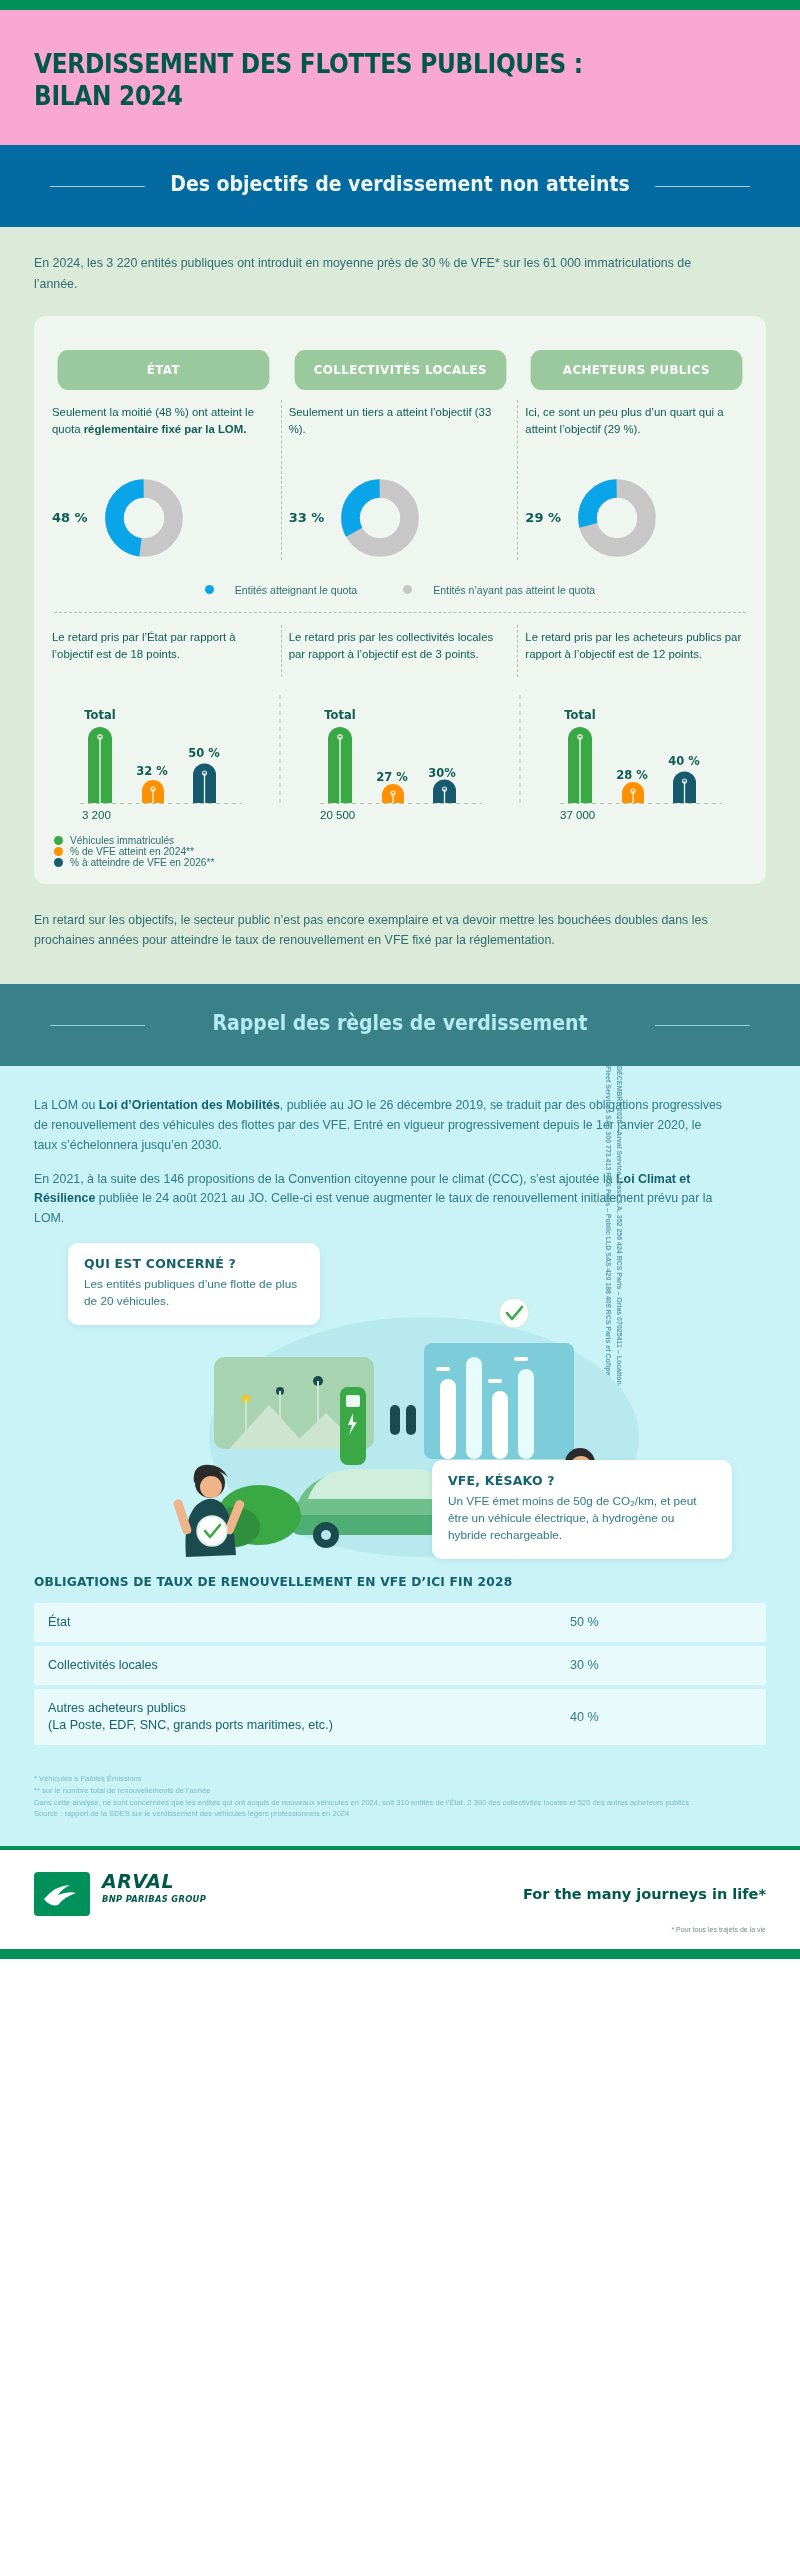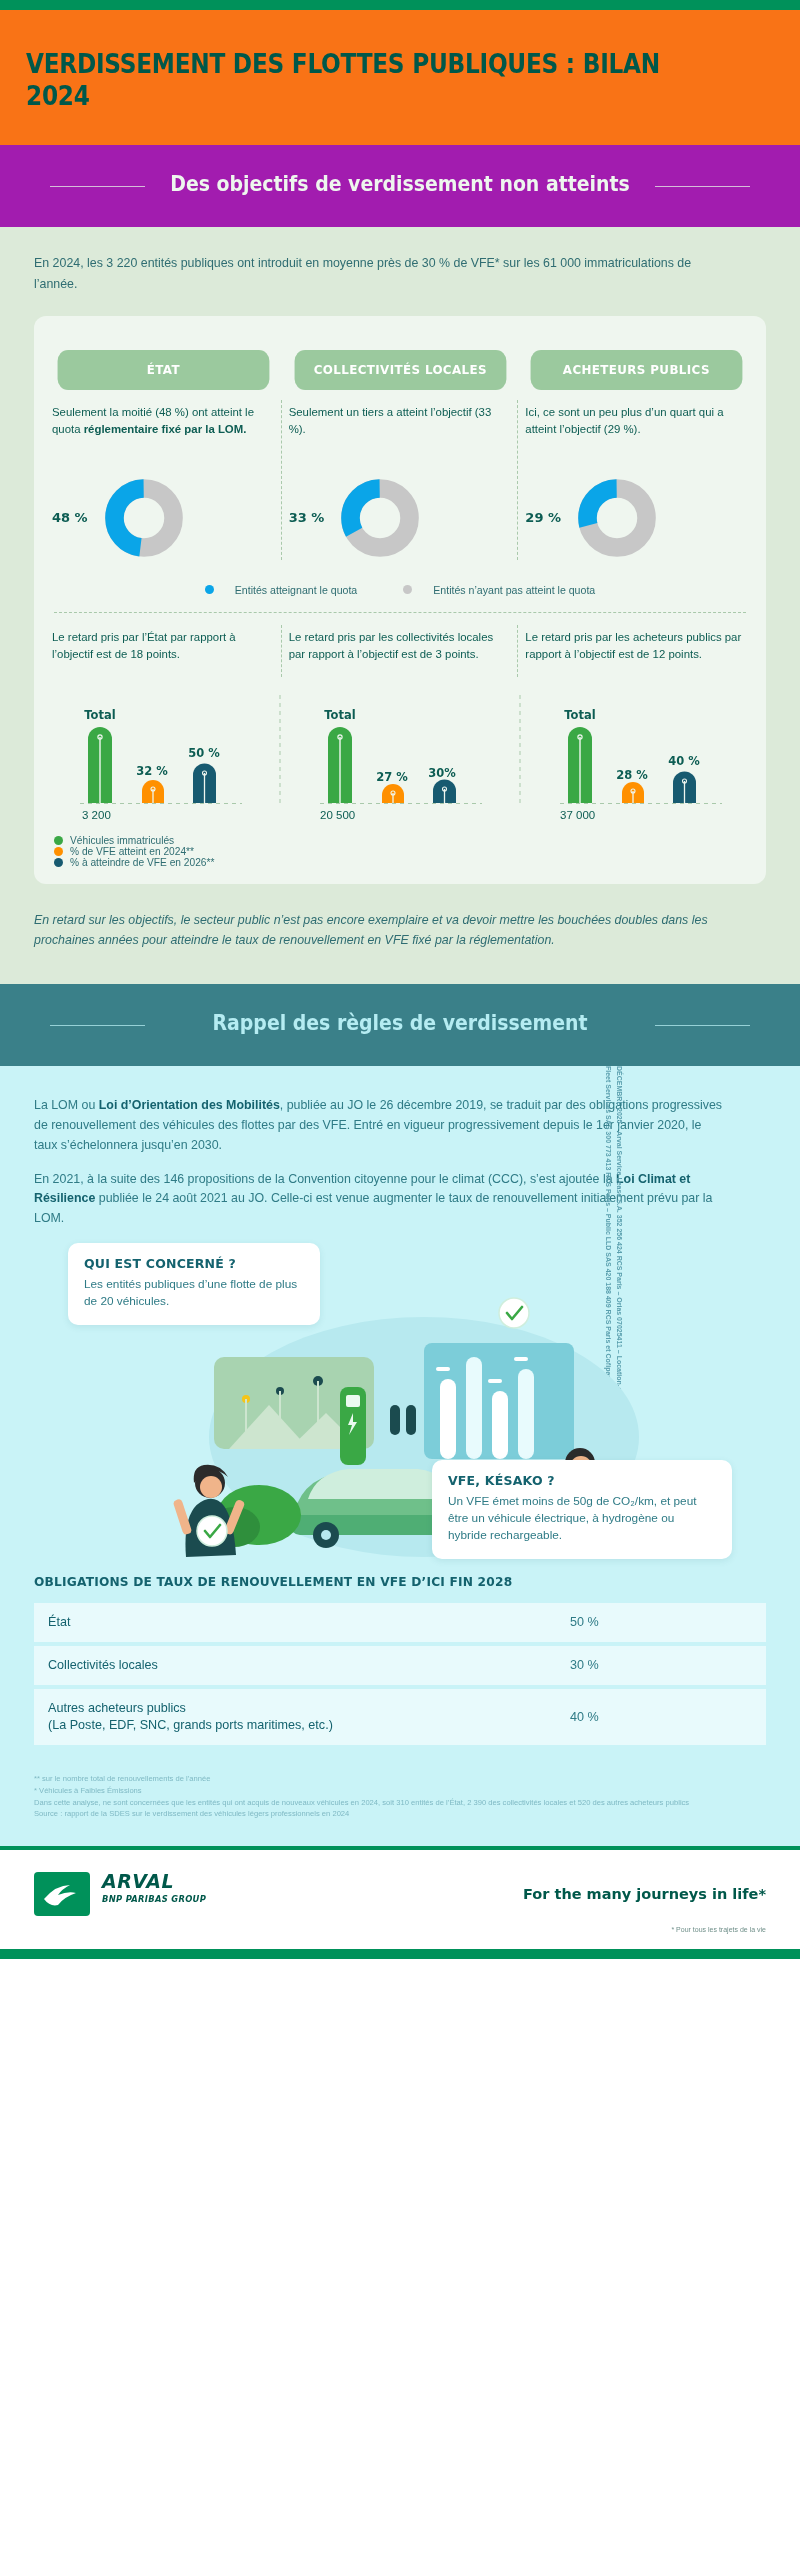--- a/index.html
+++ b/index.html
@@ -9,40 +9,40 @@
     font-family:"Liberation Sans", sans-serif;
     color:#0a5a4a;
     -webkit-font-smoothing:antialiased;
   }
   .page{width:800px;position:relative;overflow:hidden;}
 
   
   .topbar{height:10px;background:#00915a;}
 
   
-  .header{background:#f97316;padding:38px 34px 34px 26px;}
+  .header{background:#f9a8d4;padding:38px 34px 34px 34px;}
   .header h1{
     font-family:"DejaVu Sans", sans-serif;
     font-weight:700;
     font-size:27px;
     line-height:1.17;
     letter-spacing:-0.3px;
     color:#00584a;
     text-transform:uppercase;
     transform:scaleX(0.86);
     transform-origin:left center;
   }
 
   
   .band{
     position:relative;
     text-align:center;
     padding:26px 20px 30px 20px;
   }
-  .band.green{background:#a21caf;}
+  .band.green{background:#0369a1;}
   .band.teal{background:#3a8089;}
   .band h2{
     font-family:"DejaVu Sans", sans-serif;
     font-weight:700;
     font-size:21px;
     line-height:1.25;
     transform:scaleX(0.9);
     position:relative;
     z-index:2;
   }
@@ -67,21 +67,20 @@
     line-height:1.62;
     color:#2f6d72;
     margin-bottom:22px;
     max-width:700px;
   }
   .sec1 .outro{
     font-size:12.4px;
     line-height:1.62;
     color:#2f6d72;
     margin-top:26px;
-    font-style:italic;
   }
 
   
   .card{
     background:#eff6ef;
     border-radius:12px;
     padding:34px 18px 16px 18px;
     position:relative;
   }
 
@@ -557,22 +556,22 @@
         </tr>
         <tr>
           <td style="white-space:pre-line">Autres acheteurs publics
 (La Poste, EDF, SNC, grands ports maritimes, etc.)</td>
           <td class="val">40 %</td>
         </tr>
       </tbody>
     </table>
 
     <div class="footnotes">
+      <div>* Véhicules à Faibles Émissions</div>
       <div>** sur le nombre total de renouvellements de l’année</div>
-      <div>* Véhicules à Faibles Émissions</div>
       <div>Dans cette analyse, ne sont concernées que les entités qui ont acquis de nouveaux véhicules en 2024, soit 310 entités de l’État, 2 390 des collectivités locales et 520 des autres acheteurs publics</div>
       <div>Source : rapport de la SDES sur le verdissement des véhicules légers professionnels en 2024</div>
     </div>
   </div>
 
   <div class="footer">
     <div class="footrule"></div>
     <div class="footinner">
       <div class="logo">
         <div class="logobox">

